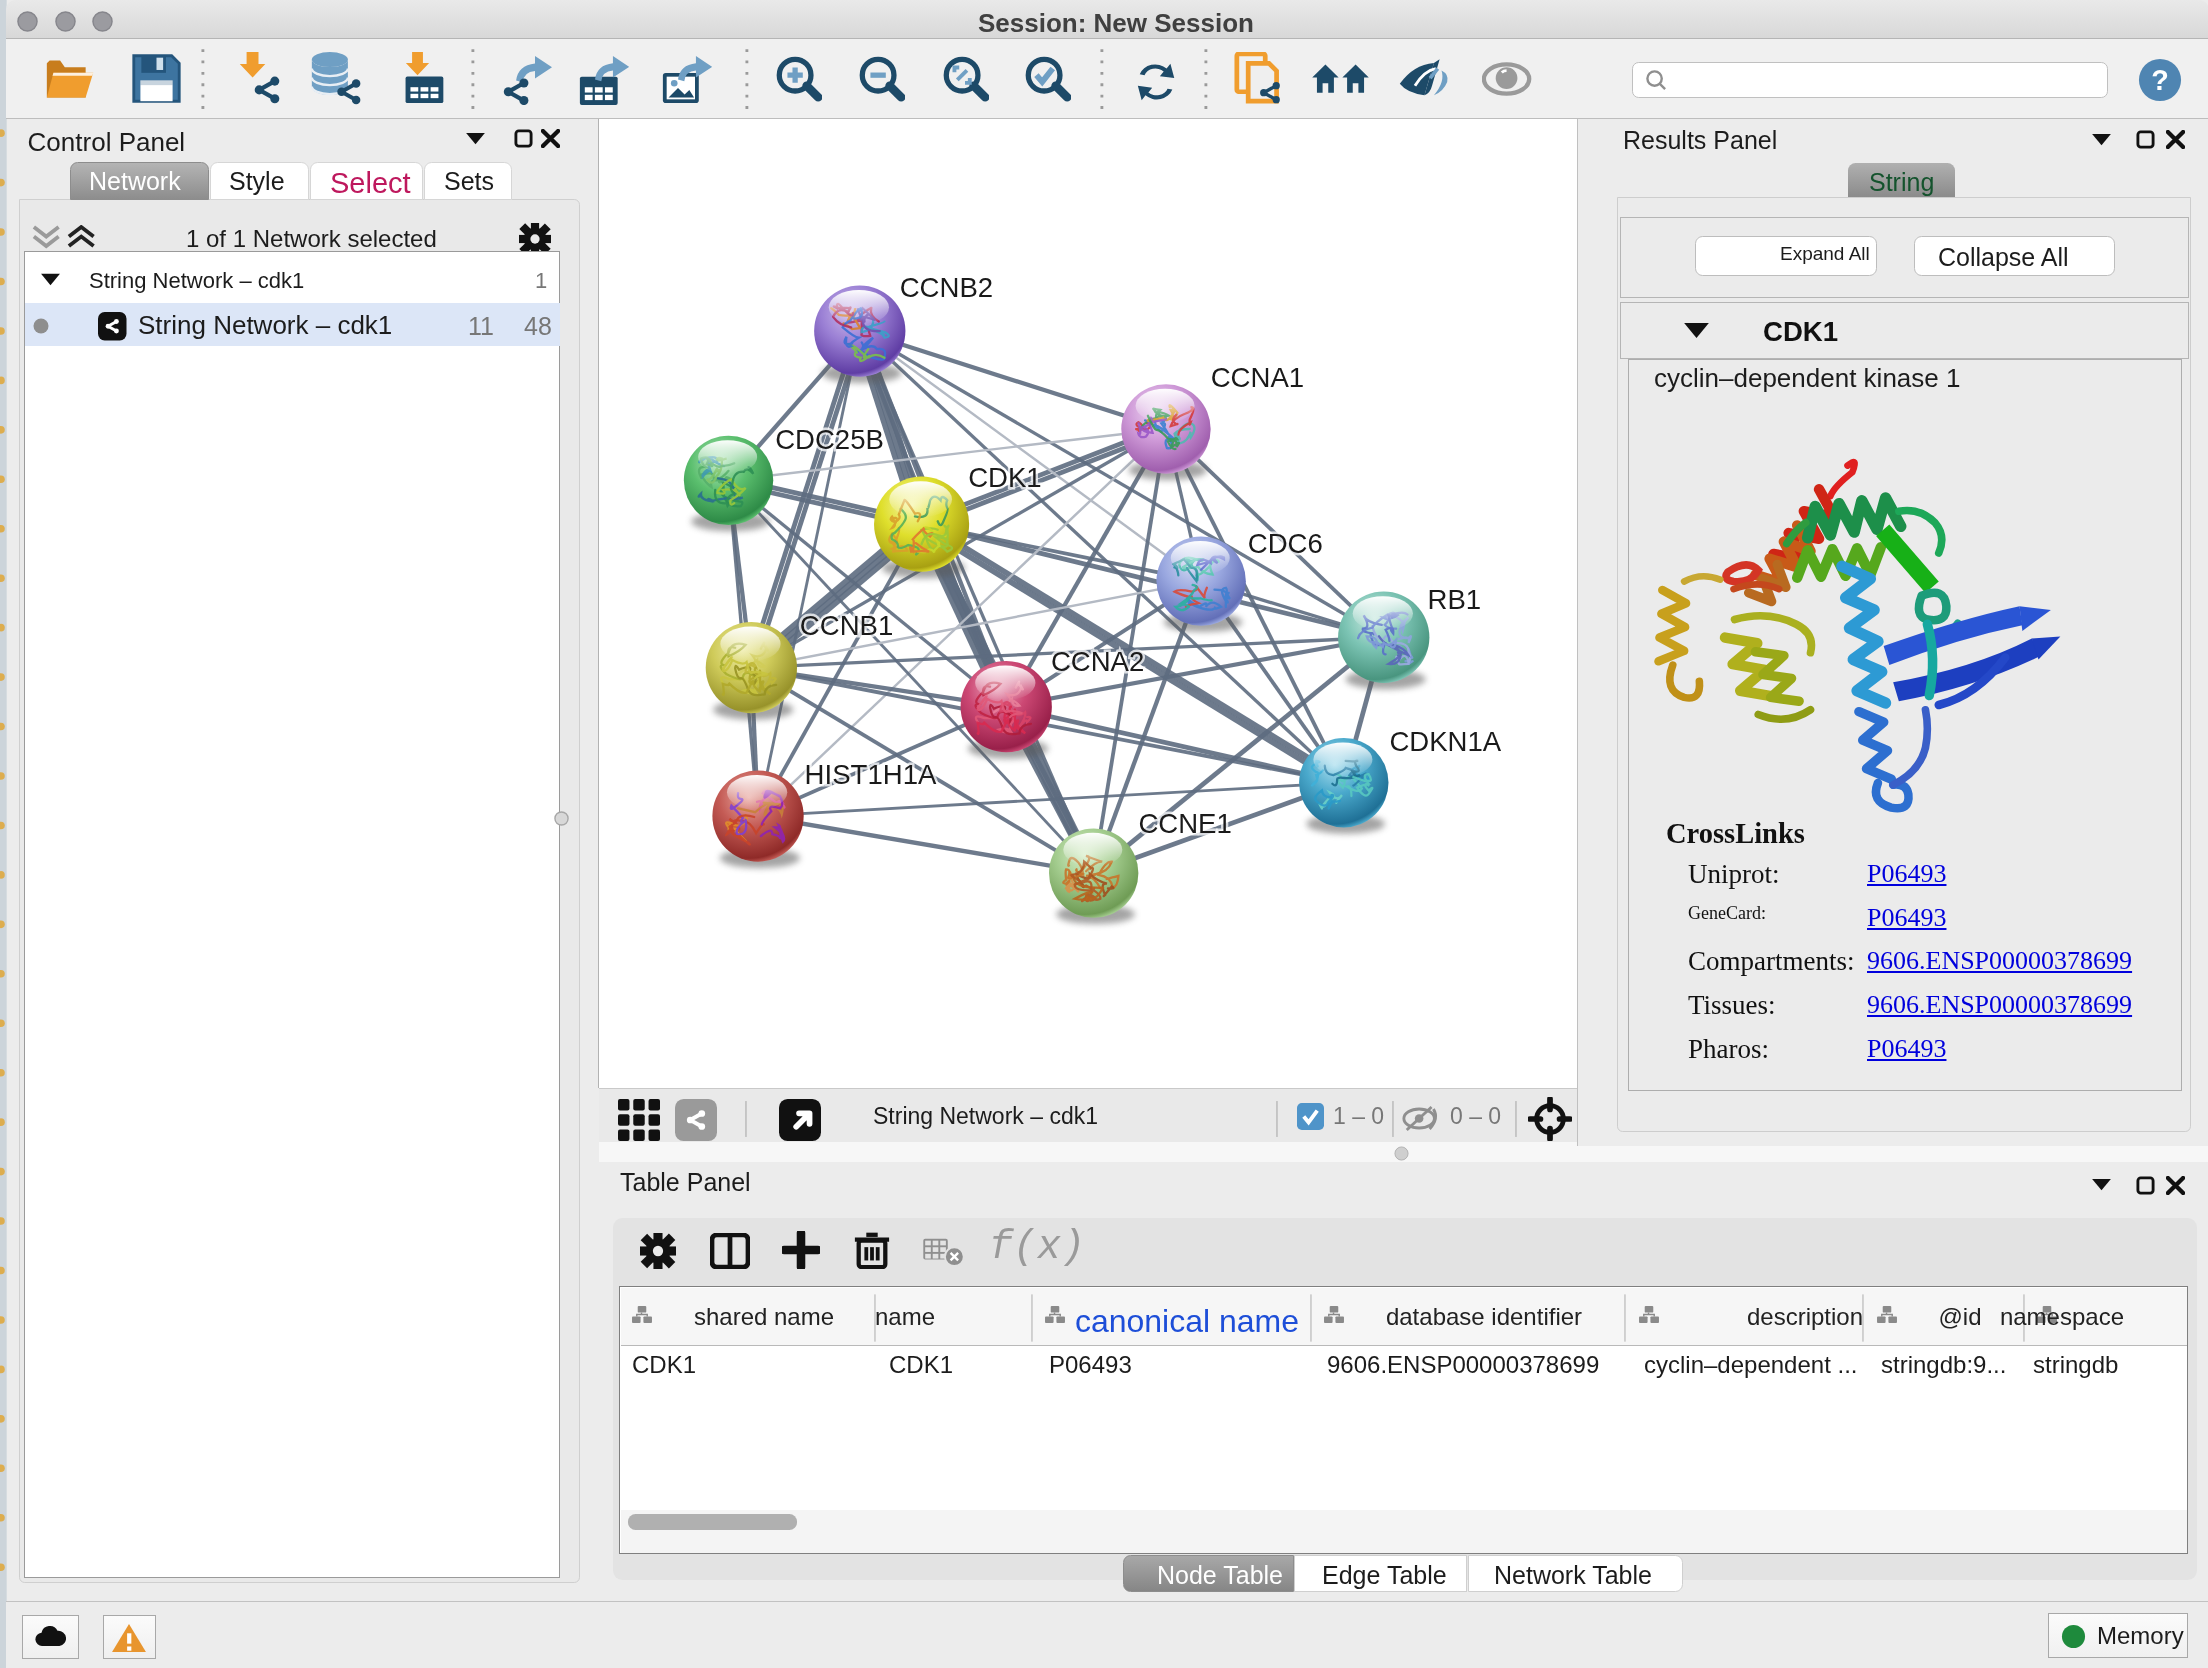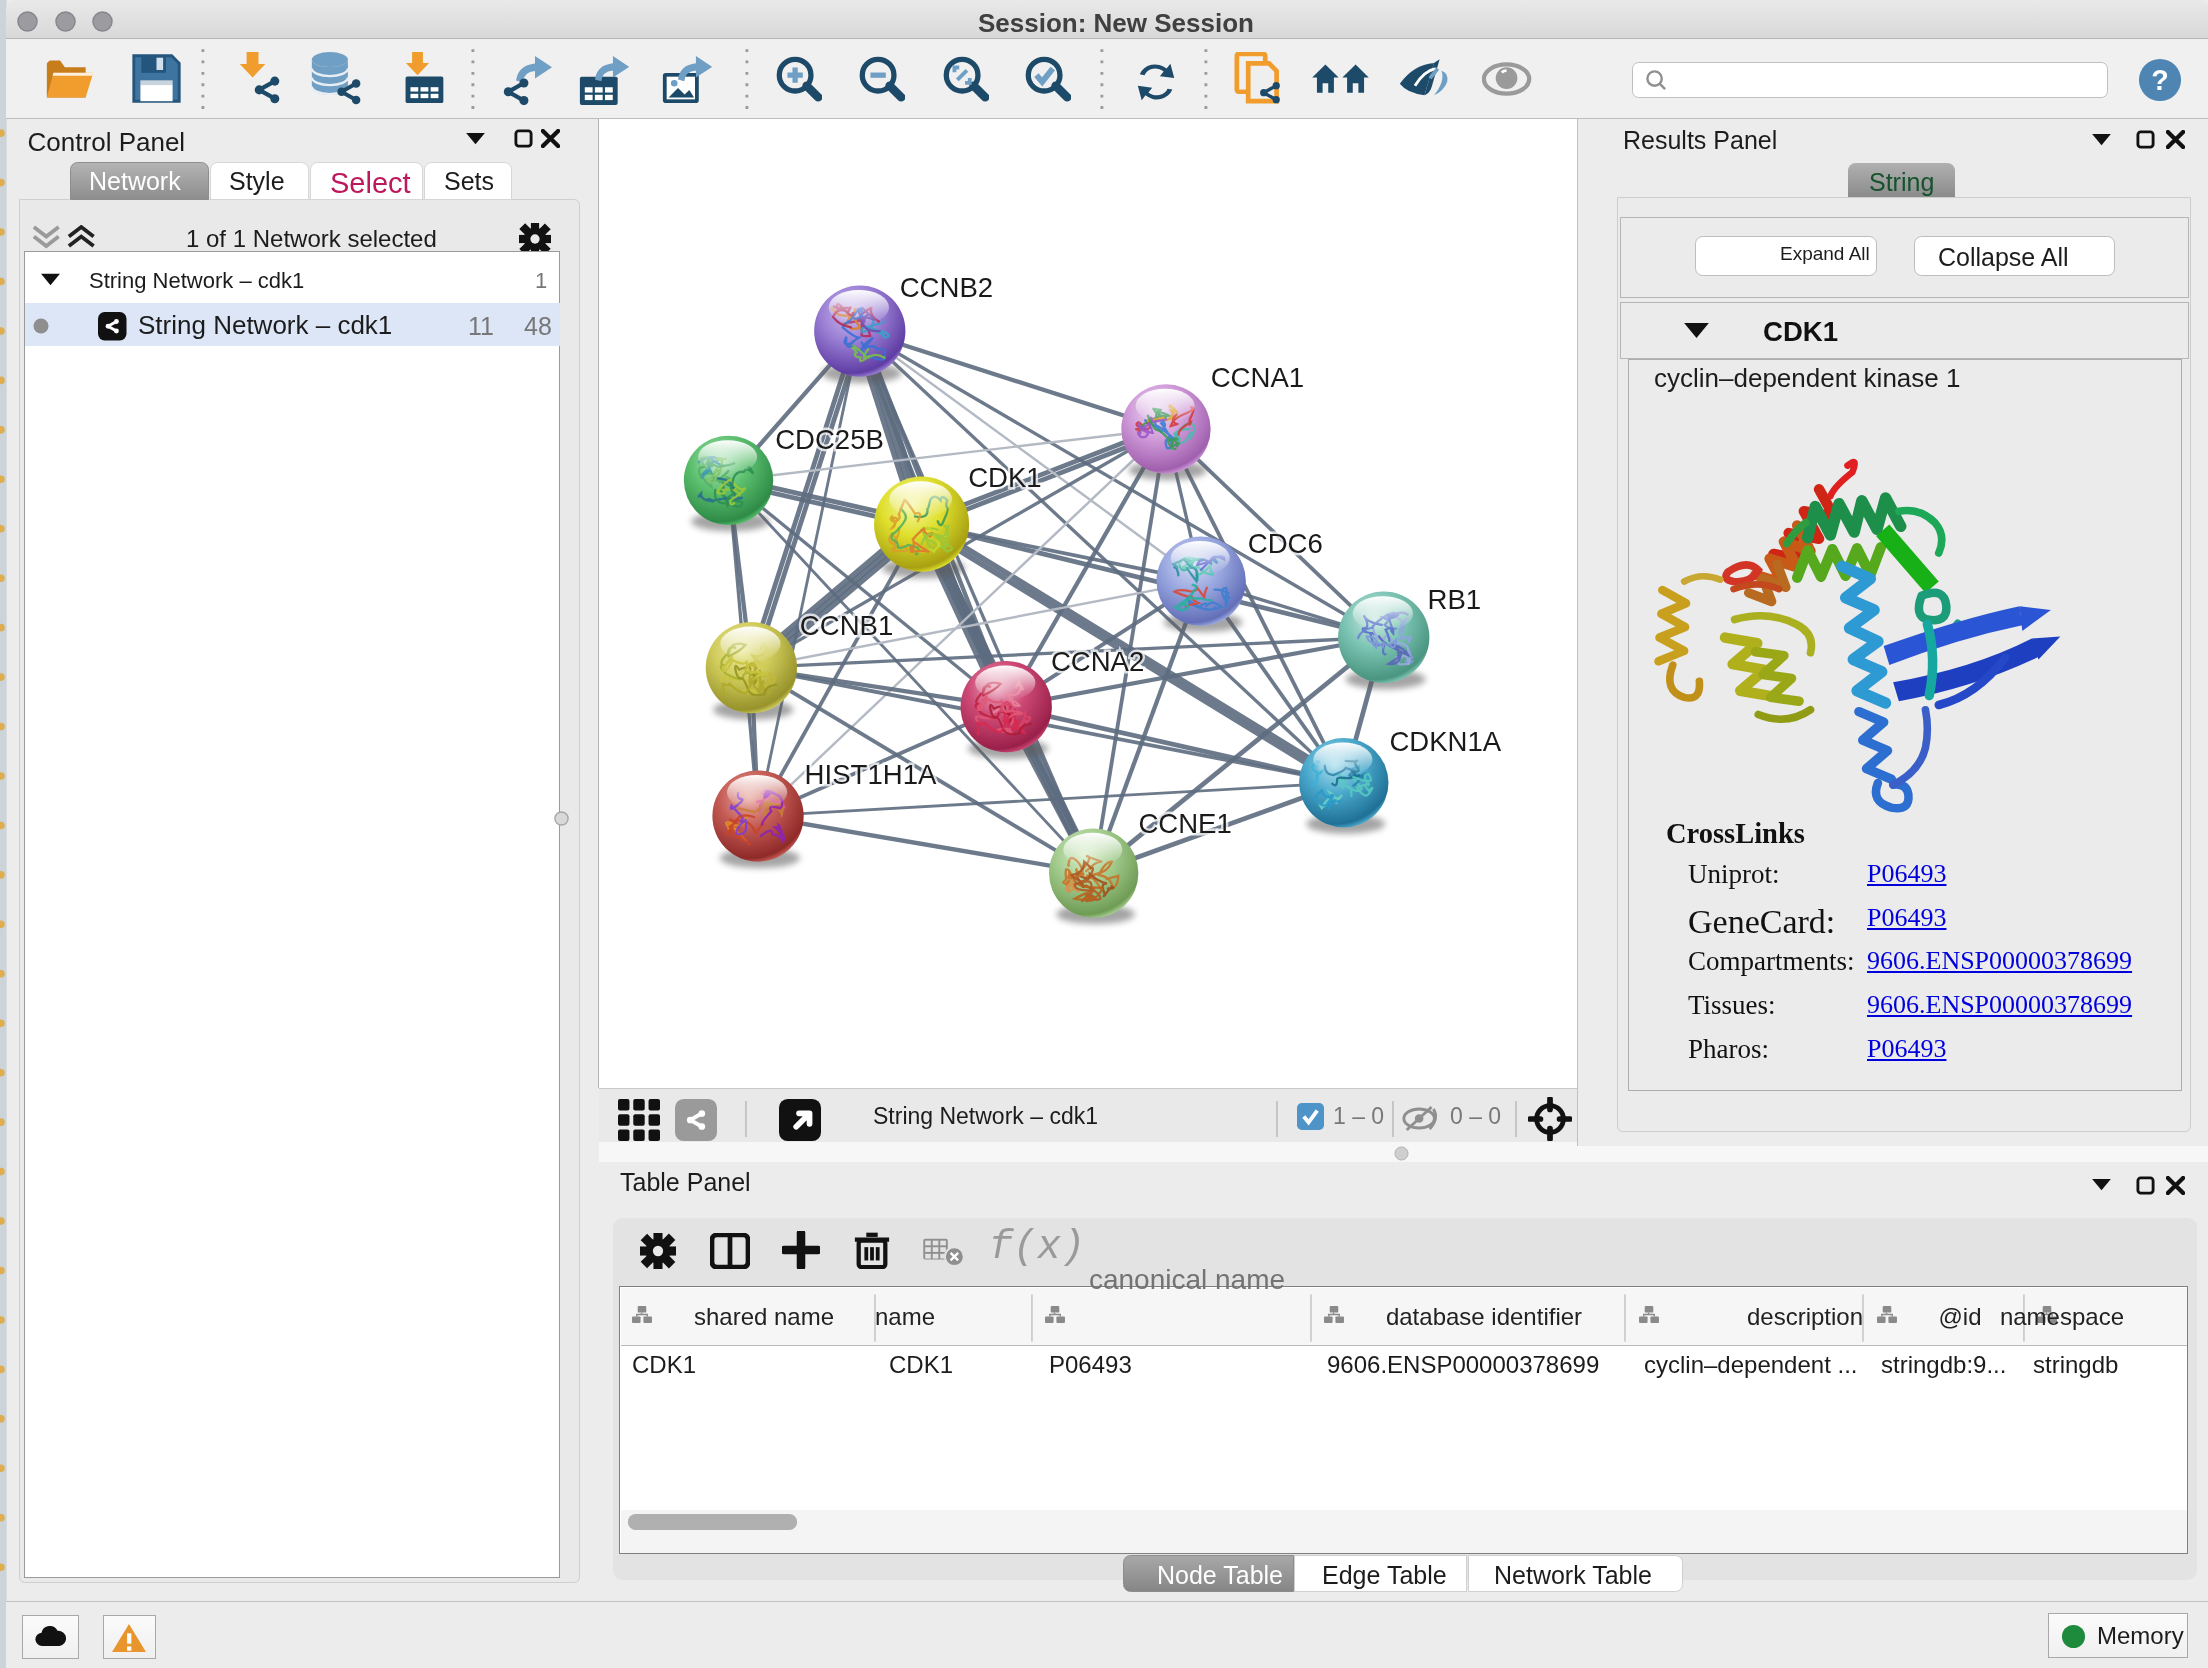--- a/index.html
+++ b/index.html
@@ -705,21 +705,21 @@
     <path d="M408 230 L438 228 L415 252 Z" fill="#1d3fc0"></path>
     <path d="M380 250 Q350 290 310 300" fill="none" stroke="#2448c8" stroke-width="9" stroke-linecap="round"></path>
     <path d="M298 215 Q308 250 300 290" fill="none" stroke="#16a8a0" stroke-width="10" stroke-linecap="round"></path>
     <path d="M226 307 L252 318 L230 337 L256 348 L234 367 L260 378" fill="none" stroke="#2d6fd0" stroke-width="10" stroke-linejoin="round" stroke-linecap="round"></path>
     <path d="M246 382 Q238 402 260 408 Q280 412 278 394 Q276 382 262 384" fill="none" stroke="#2d6fd0" stroke-width="9" stroke-linecap="round"></path>
     <path d="M262 384 Q290 370 296 345 Q300 325 296 305" fill="none" stroke="#3a5fc8" stroke-width="8" stroke-linecap="round"></path>
   </svg>
 <div class="txt" style="left:1666px;top:818px;font-size:28.5px;color:#111;font-weight:bold;font-family:Liberation Serif, serif;">CrossLinks</div>
 <div class="txt" style="left:1688px;top:859px;font-size:27px;color:#111;font-weight:normal;font-family:Liberation Serif, serif;">Uniprot:</div>
 <div class="txt" style="left:1867px;top:859px;font-size:26px;color:#0000dd;font-weight:normal;font-family:Liberation Serif, serif;text-decoration:underline">P06493</div>
-<div class="txt" style="left:1688px;top:903px;font-size:34px;color:#111;font-weight:normal;font-family:Liberation Serif, serif;">GeneCard:</div>
+<div class="txt" style="left:1688px;top:903px;font-size:18px;color:#111;font-weight:normal;font-family:Liberation Serif, serif;">GeneCard:</div>
 <div class="txt" style="left:1867px;top:903px;font-size:26px;color:#0000dd;font-weight:normal;font-family:Liberation Serif, serif;text-decoration:underline">P06493</div>
 <div class="txt" style="left:1688px;top:946px;font-size:27px;color:#111;font-weight:normal;font-family:Liberation Serif, serif;">Compartments:</div>
 <div class="txt" style="left:1867px;top:946px;font-size:26px;color:#0000dd;font-weight:normal;font-family:Liberation Serif, serif;text-decoration:underline">9606.ENSP00000378699</div>
 <div class="txt" style="left:1688px;top:990px;font-size:27px;color:#111;font-weight:normal;font-family:Liberation Serif, serif;">Tissues:</div>
 <div class="txt" style="left:1867px;top:990px;font-size:26px;color:#0000dd;font-weight:normal;font-family:Liberation Serif, serif;text-decoration:underline">9606.ENSP00000378699</div>
 <div class="txt" style="left:1688px;top:1034px;font-size:27px;color:#111;font-weight:normal;font-family:Liberation Serif, serif;">Pharos:</div>
 <div class="txt" style="left:1867px;top:1034px;font-size:26px;color:#0000dd;font-weight:normal;font-family:Liberation Serif, serif;text-decoration:underline">P06493</div>
 <div class="abs" style="left:599px;top:1162px;width:1609px;height:438px;background:#ececec"></div>
 <div class="txt" style="left:620px;top:1168px;font-size:25px;color:#1c1c1c;font-weight:normal;font-family:Liberation Sans, sans-serif;">Table Panel</div>
 <svg style="position:absolute;left:2091px;top:1177px" width="21" height="15" viewBox="0 0 22 16" xmlns="http://www.w3.org/2000/svg">
@@ -792,21 +792,21 @@
 <div class="txt" style="left:875px;top:1303px;width:157px;text-align:left;font-size:24px;color:#222">name</div>
 <svg style="position:absolute;left:1310px;top:1294px" width="1.9" height="48" viewBox="0 0 2 50" xmlns="http://www.w3.org/2000/svg">
     <rect width="2" height="50" fill="#cfcfcf"></rect>
   </svg>
 <svg style="position:absolute;left:1045px;top:1305px" width="20" height="19" viewBox="0 0 21 20" xmlns="http://www.w3.org/2000/svg">
     <rect x="6" y="1" width="9" height="7" rx="1" fill="#8a8a8a"></rect>
     <rect x="0" y="12" width="9" height="7" rx="1" fill="#8a8a8a"></rect>
     <rect x="12" y="12" width="9" height="7" rx="1" fill="#8a8a8a"></rect>
     <path d="M10 8 L10 10 M5 12 L5 10 L16 10 L16 12" stroke="#8a8a8a" stroke-width="1.5" fill="none"></path>
   </svg>
-<div class="txt" style="left:1064px;top:1264px;width:246px;text-align:center;font-size:28px;color:#737373">canonical name</div>
+<div class="txt" style="left:1064px;top:1303px;width:246px;text-align:center;font-size:32px;color:#1d4ed8">canonical name</div>
 <svg style="position:absolute;left:1624px;top:1294px" width="1.9" height="48" viewBox="0 0 2 50" xmlns="http://www.w3.org/2000/svg">
     <rect width="2" height="50" fill="#cfcfcf"></rect>
   </svg>
 <svg style="position:absolute;left:1324px;top:1305px" width="20" height="19" viewBox="0 0 21 20" xmlns="http://www.w3.org/2000/svg">
     <rect x="6" y="1" width="9" height="7" rx="1" fill="#8a8a8a"></rect>
     <rect x="0" y="12" width="9" height="7" rx="1" fill="#8a8a8a"></rect>
     <rect x="12" y="12" width="9" height="7" rx="1" fill="#8a8a8a"></rect>
     <path d="M10 8 L10 10 M5 12 L5 10 L16 10 L16 12" stroke="#8a8a8a" stroke-width="1.5" fill="none"></path>
   </svg>
 <div class="txt" style="left:1343px;top:1303px;width:282px;text-align:center;font-size:24px;color:#222">database identifier</div>

